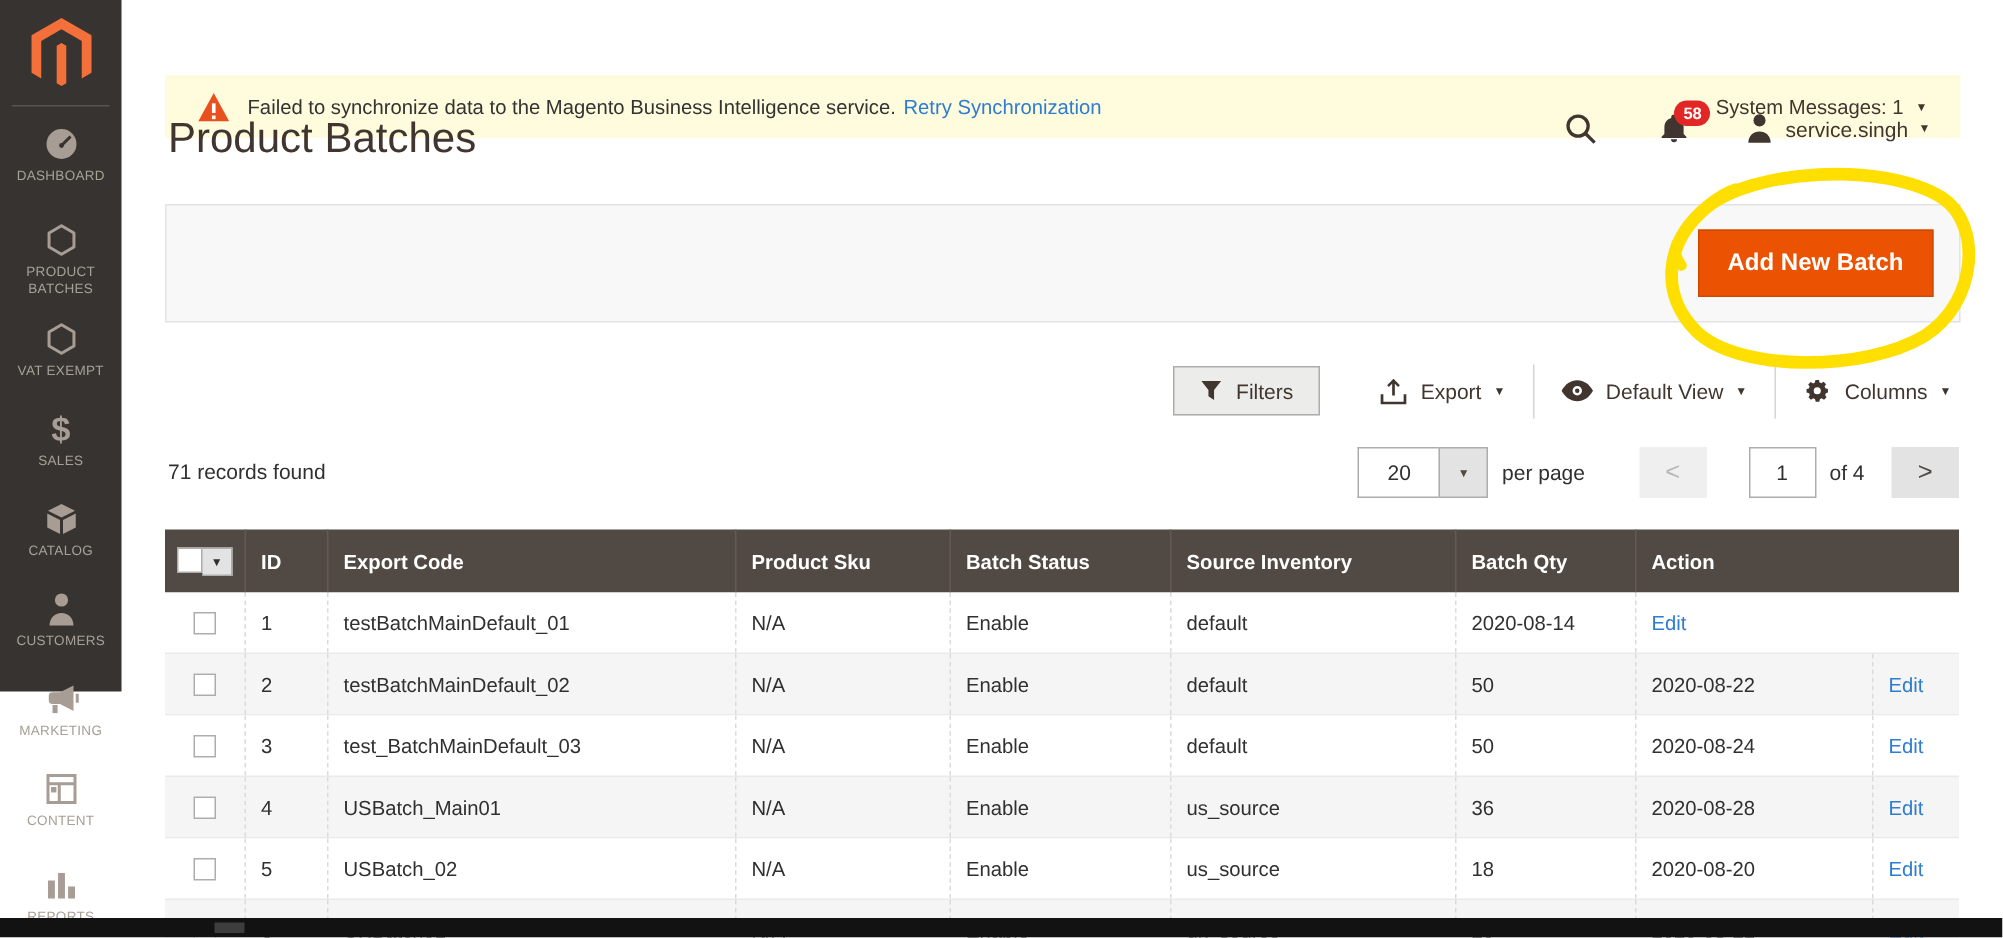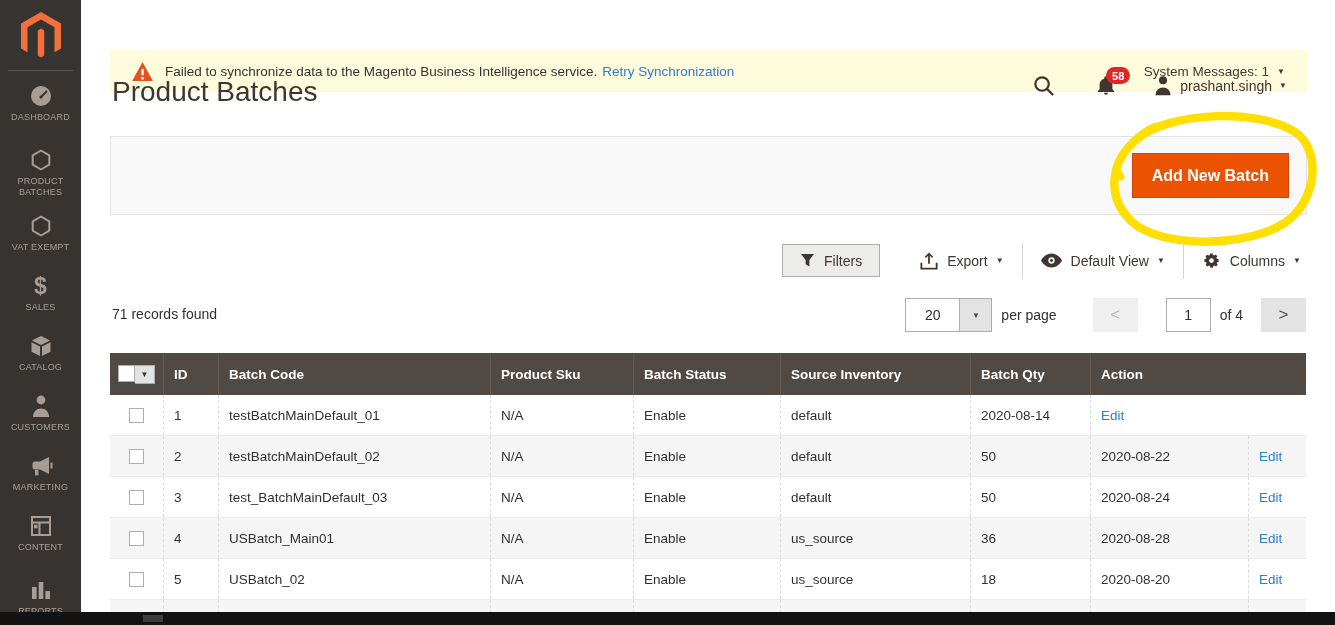--- a/index.html
+++ b/index.html
@@ -2,21 +2,21 @@
 <html><head>
 <meta charset="utf-8">
 <style>
   * { margin:0; padding:0; box-sizing:border-box; }
   html,body { width:1335px; height:625px; }
   body {
     position:relative; overflow:hidden; background:#fff;
     font-family:"Liberation Sans", sans-serif; color:#303030;
   }
   
-  .sidebar { position:absolute; left:0; top:0; width:81px; height:625px; background:#373330; z-index:5; }
+  .sidebar { position:absolute; left:0; top:0; width:81px; height:461px; background:#373330; z-index:5; }
   .logo-wrap { position:absolute; top:10px; left:0; width:81px; text-align:center; cursor:pointer; }
   .side-divider { position:absolute; top:70px; left:8px; width:65px; border-top:1px solid #59544f; }
   .nav-item { position:absolute; left:0; width:81px; text-align:center; cursor:pointer; }
   .nav-item .nicon { height:24px; display:flex; align-items:center; justify-content:center; }
   .nav-item .nlabel { margin-top:4px; font-size:9px; line-height:11px; letter-spacing:.2px; color:#a6a096; }
   .dollar { font-size:23px; font-weight:bold; color:#a79d95; line-height:24px; }
   
   .main { position:absolute; left:81px; top:0; width:1254px; height:625px; }
   .banner {
     position:absolute; left:29px; top:2px; width:1197px; height:42px;
@@ -245,21 +245,21 @@
       </span>
       <span class="badge">58</span>
     </span>
     <span class="user-wrap">
       <span style="display:flex">
         <svg width="20" height="21" viewBox="0 0 22 24" fill="#41362f">
             <circle cx="11" cy="6" r="4.6"></circle>
             <path d="M2.5 23c0-5.2 3.7-8.6 8.5-8.6s8.5 3.4 8.5 8.6z"></path>
           </svg>
       </span>
-      <span class="user-name">prashant.singh</span>
+      <span class="user-name">service.singh</span>
       <span class="caret">▼</span>
     </span>
   </div>
 
   <div class="action-bar">
     <button class="btn-primary">Add New Batch</button>
   </div>
 
   <svg class="annotation" viewBox="0 0 220 145">
     <path d="M34 34 C 64 8, 152 2, 192 27 C 218 44, 216 96, 180 119 C 140 143, 56 143, 28 116 C 3 91, 7 56, 35 33 C 42 27, 49 23, 54 21.5" fill="none" stroke="#FFDF00" stroke-width="8.5" stroke-linecap="round"></path>
@@ -329,21 +329,21 @@
     <div class="tr thead">
       <div class="th cb-col">
         <span class="hdr-cb">
           <span class="checkbox"></span>
           <span class="hdr-cb-dd">
               <span class="caret">▼</span>
             </span>
         </span>
       </div>
       <div class="th">ID</div>
-      <div class="th">Batch Code</div>
+      <div class="th">Export Code</div>
       <div class="th">Product Sku</div>
       <div class="th">Batch Status</div>
       <div class="th">Source Inventory</div>
       <div class="th">Batch Qty</div>
       <div class="th">Action</div>
     </div>
     <div>
         <div class="tr row">
     <div class="td cb-col">
             <span class="checkbox"></span>

